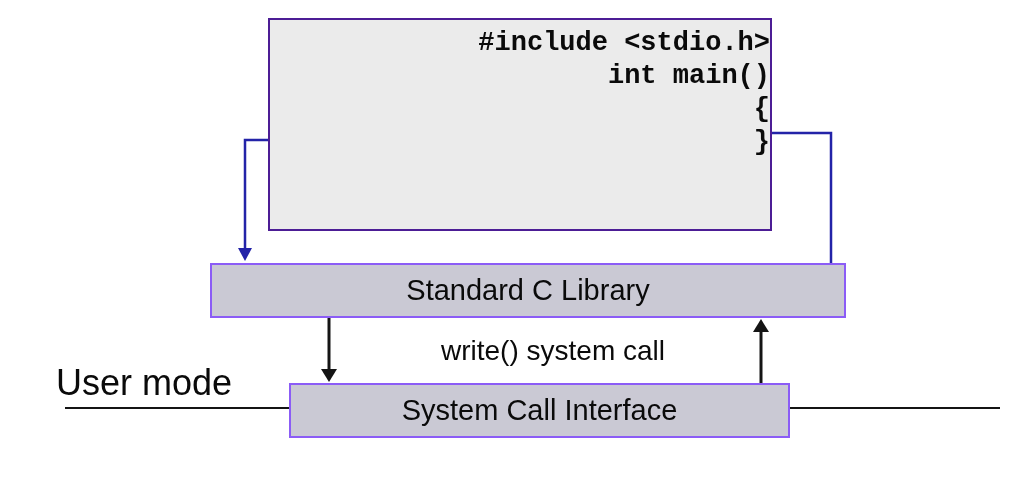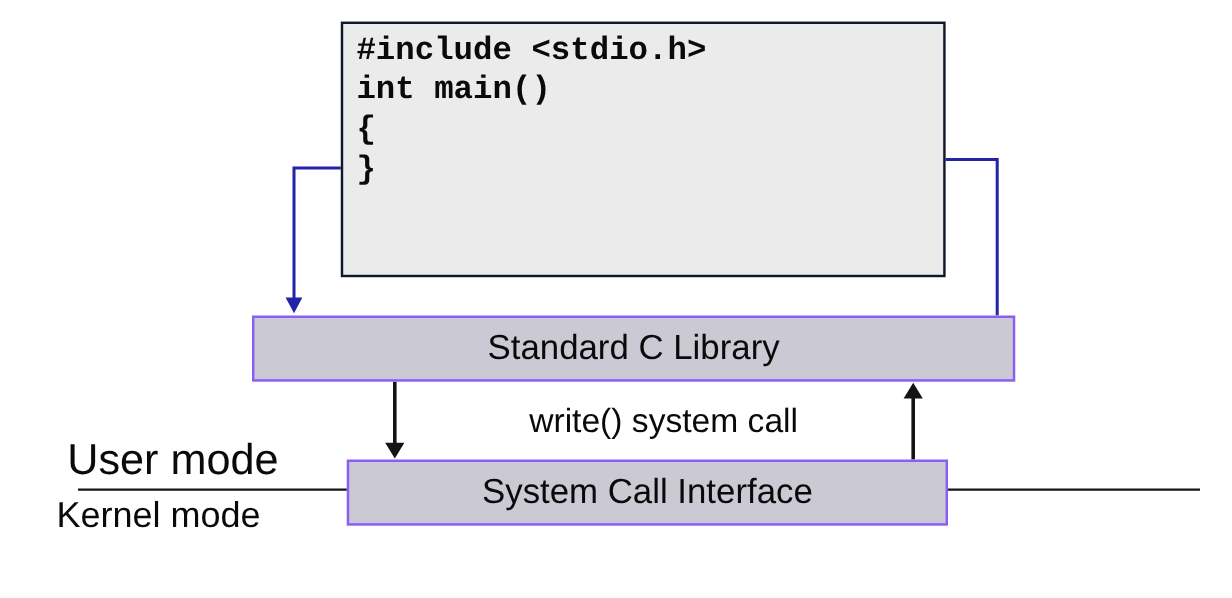--- a/index.html
+++ b/index.html
@@ -17,27 +17,28 @@
   }
   .arrow-layer {
     position: absolute;
     left: 0;
     top: 0;
     width: 1027px;
     height: 498px;
   }
   .code-box {
     position: absolute;
-    left: 284px;
+    left: 268px;
     top: 18px;
     width: 504px;
     height: 213px;
     background: #EBEBEB;
-    border: 2px solid #0f172a;
+    border: 2px solid #4c1d95;
     box-sizing: border-box;
+    text-align: right;
   }
   .code-text {
     padding: 7px 0 0 11px;
     font-family: "Liberation Mono", "DejaVu Sans Mono", monospace;
     font-weight: bold;
     font-size: 27px;
     line-height: 33px;
     color: #0a0a0a;
   }
   .code-line {
@@ -125,15 +126,14 @@
     <span>Standard C Library</span>
   </div>
 
   <div class="write-label">write() system call</div>
 
   <div class="band-box syscall-box" style="background-color: rgb(202, 201, 212);">
     <span>System Call Interface</span>
   </div>
 
   <div class="user-mode-label">User mode</div>
-  <div class="kernel-mode-label">Kernel mode</div>
 
 </div>
 
 </body></html>

